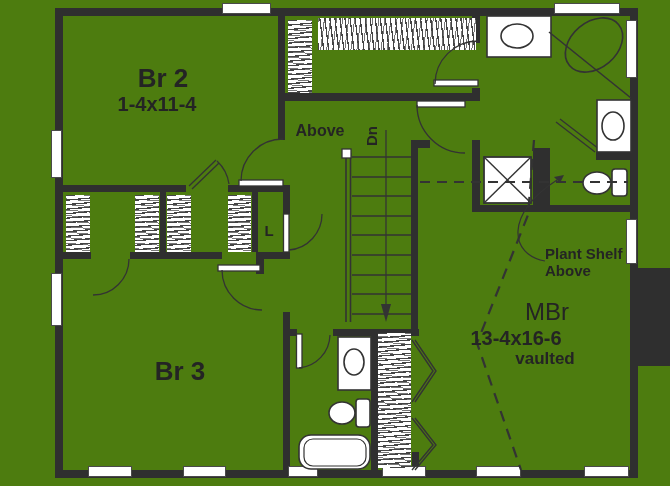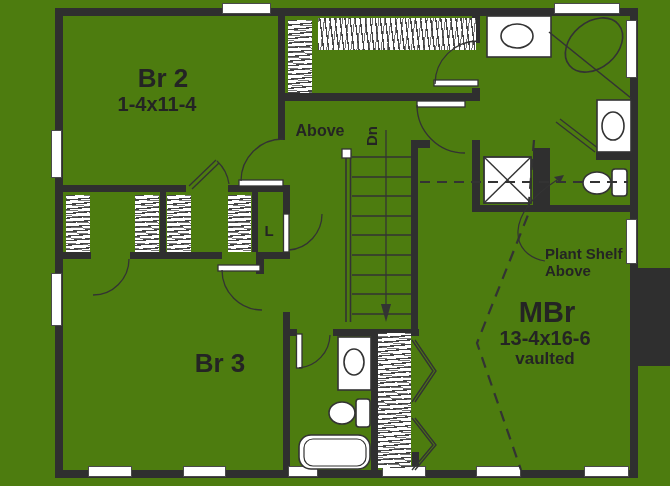--- a/index.html
+++ b/index.html
@@ -15,21 +15,21 @@
       background-color:#fff;}
   
   .hatch-v{position:absolute;background:
       repeating-linear-gradient(83deg,#444 0 1.3px,transparent 1.3px 5px),
       repeating-linear-gradient(97deg,#777 0 1px,transparent 1px 6px);
       background-color:#fff;}
   .label{position:absolute;white-space:nowrap;transform:translate(-50%,-50%);
          color:#242424;}
   .room-name{font-size:26px;font-weight:600;letter-spacing:0px;}
   .room-dims{font-size:20px;font-weight:600;}
-  .mbr-name{font-size:29px;font-weight:700;}
+  .mbr-name{font-size:24px;font-weight:400;}
   .small{font-size:16px;font-weight:600;}
   .tiny{font-size:15px;font-weight:600;}
   .note{font-size:17px;font-weight:600;}
   .annot{position:absolute;font-size:15px;font-weight:600;line-height:17px;color:#242424;}
   .rot{transform:translate(-50%,-50%) rotate(-90deg);}
   svg.overlay{position:absolute;left:0;top:0;}
 </style>
 </head>
 <body>
 
@@ -185,24 +185,24 @@
       <g stroke-width="1.2">
         <path d="M545,261 C510,255 504,214 557,180"></path>
         <polygon points="564,175 560,183 554,177" fill="#333" stroke="none"></polygon>
       </g>
     </g>
   </svg>
 
   <div class="label room-name" style="left:163px;top:78px;">Br 2</div>
   <div class="label room-dims" style="left:157px;top:104px;">1-4x11-4</div>
 
-  <div class="label room-name" style="left:180px;top:363px;margin-left:40px;">Br 3</div>
+  <div class="label room-name" style="left:180px;top:371px;">Br 3</div>
 
   <div class="label mbr-name" style="left:547px;top:312px;">MBr</div>
-  <div class="label room-dims" style="left:545px;top:338px;">13-4x16-6</div>
+  <div class="label room-dims" style="left:516px;top:338px;">13-4x16-6</div>
   <div class="label note" style="left:545px;top:359px;">vaulted</div>
 
   <div class="label small" style="left:320px;top:131px;">Above</div>
 
   <div class="label tiny" style="left:269px;top:230px;">L</div>
 
   <div class="label tiny rot" style="left:371px;top:136px;">Dn</div>
 
   <div class="annot" style="left:545px;top:245px;">
     <div>Plant Shelf</div>

